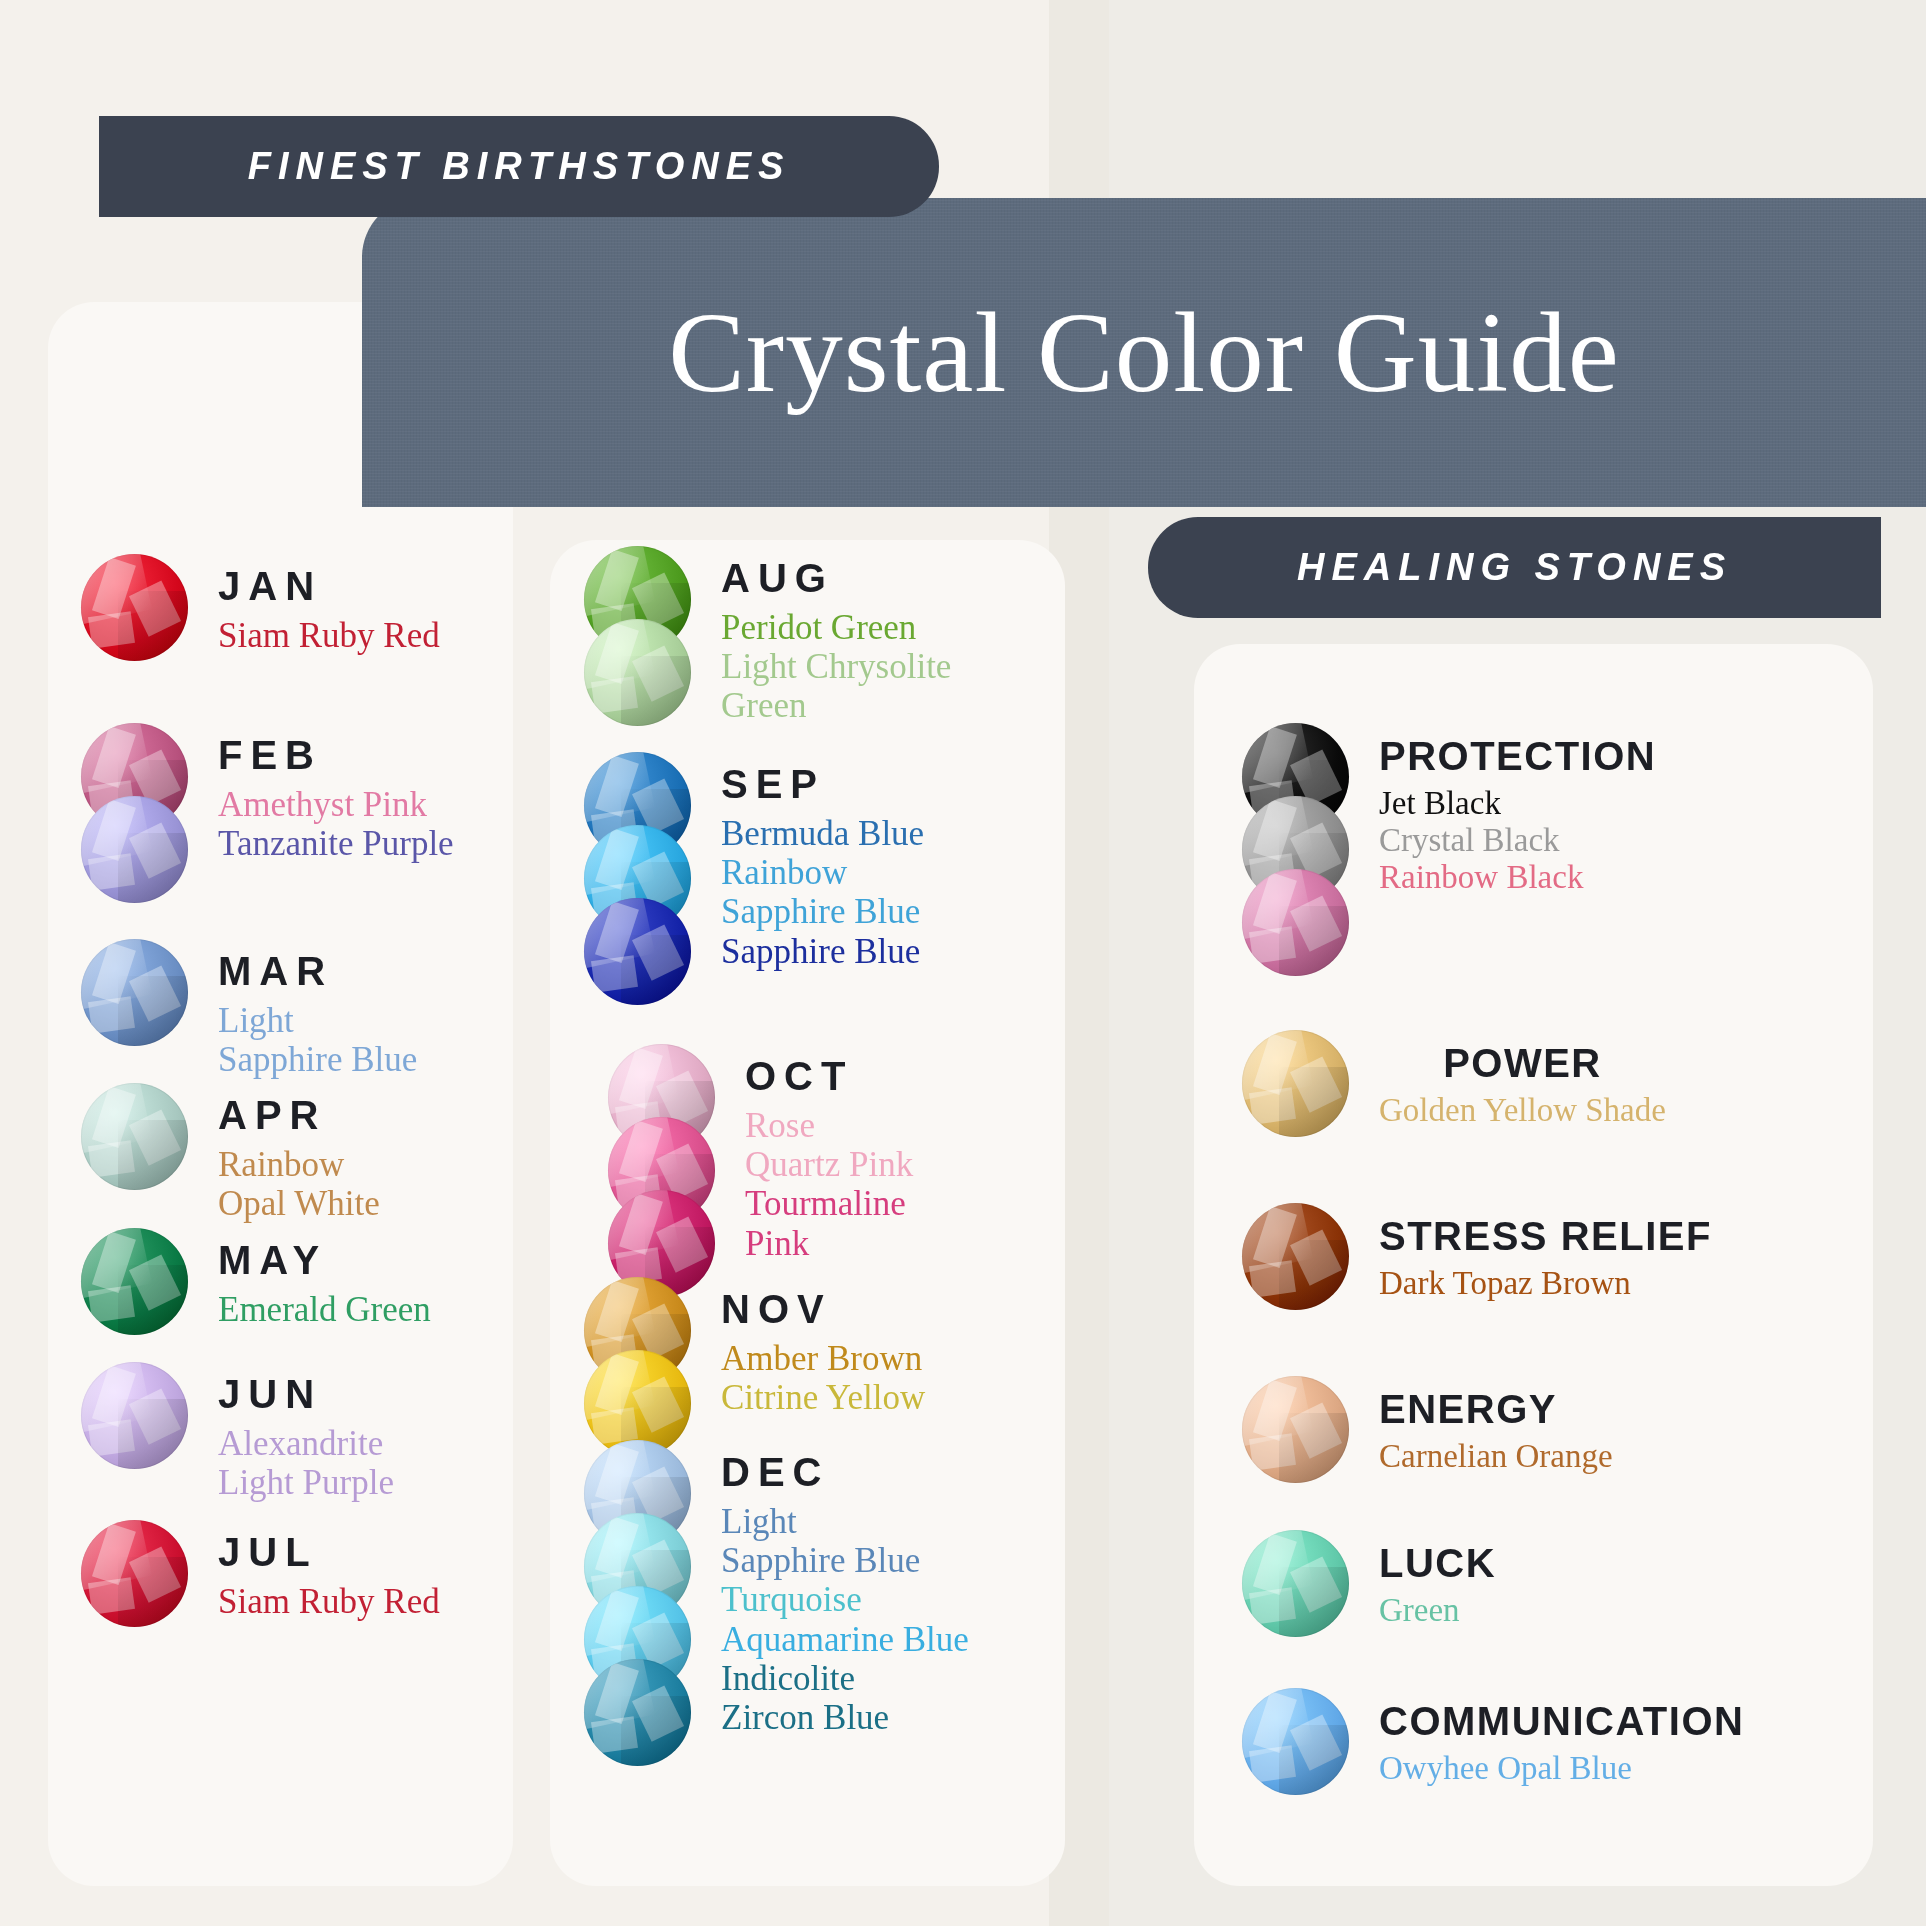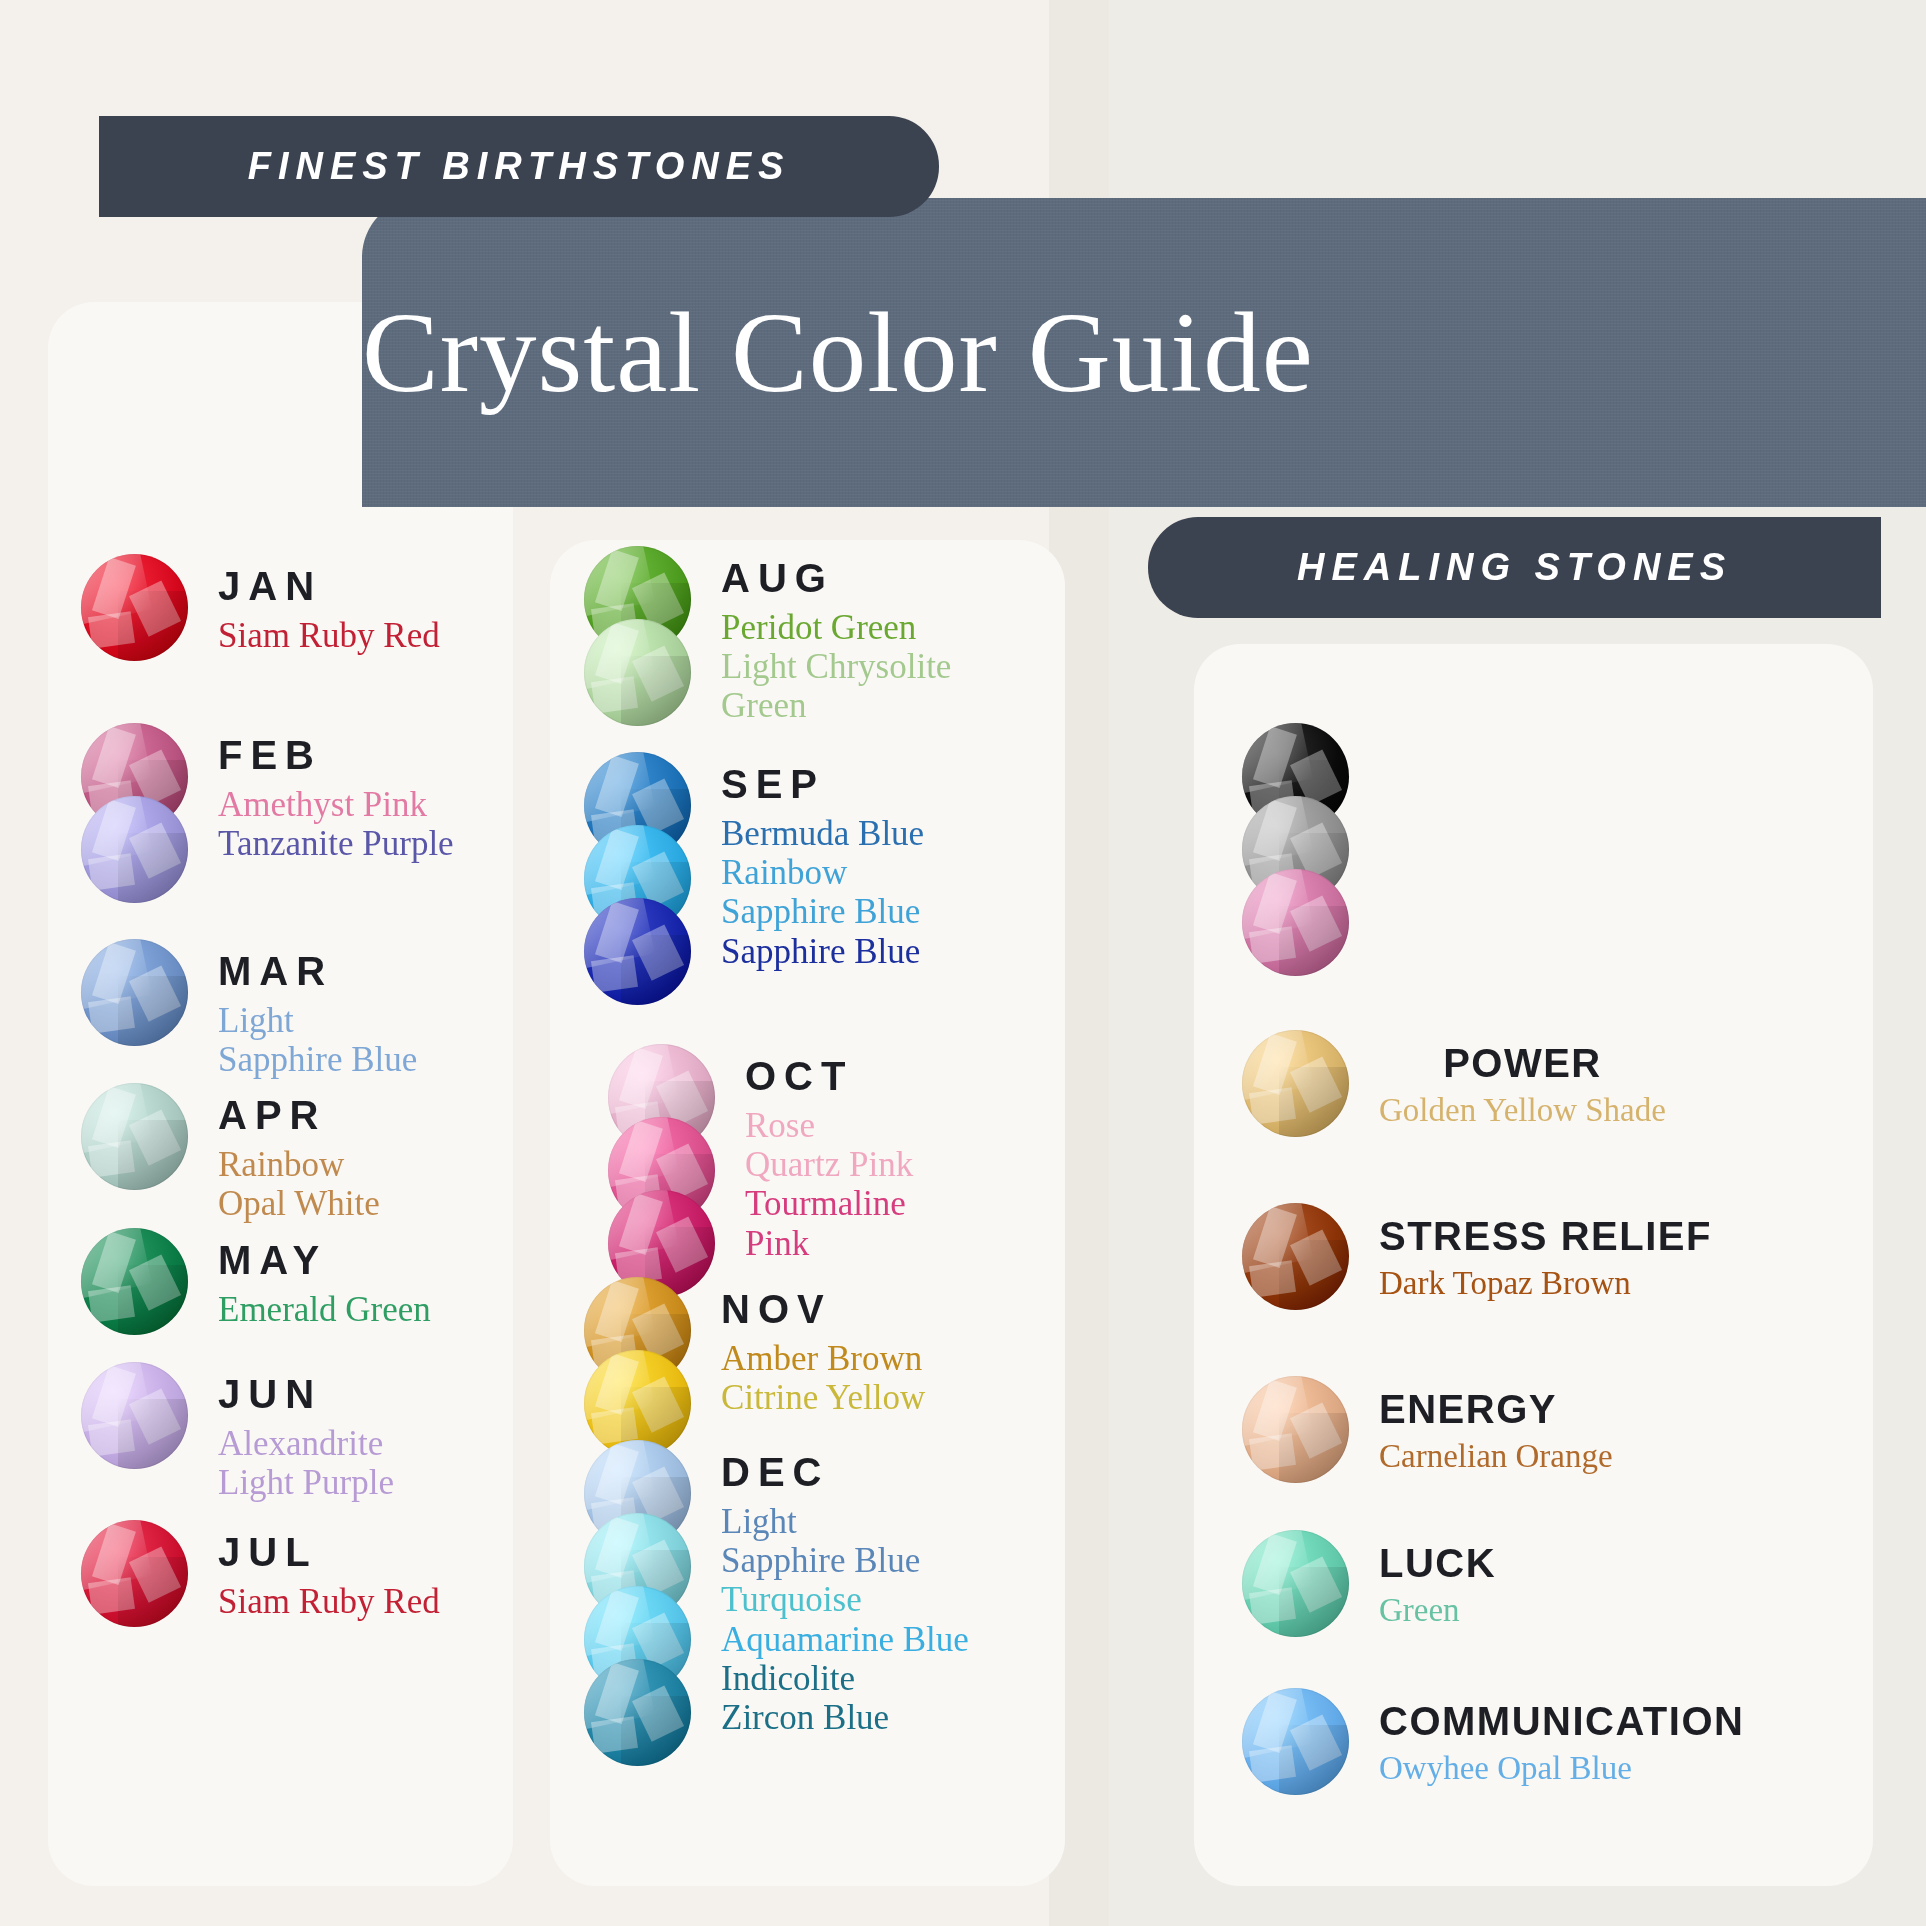--- a/index.html
+++ b/index.html
@@ -75,20 +75,21 @@
     inset: 0;
     background-image:
       repeating-linear-gradient(0deg, rgba(255,255,255,0.035) 0 1px, transparent 1px 3px),
       repeating-linear-gradient(90deg, rgba(0,0,0,0.03) 0 1px, transparent 1px 3px);
     pointer-events: none;
   }
   .header-title {
     position: absolute;
     left: 0; right: 0; top: 50%;
     transform: translateY(-50%);
+    text-align: center;
     color: #ffffff;
     font-family: "Liberation Serif", serif;
     font-size: 115px;
     letter-spacing: 1px;
     z-index: 2;
   }
 
   
   .panel {
     position: absolute;
@@ -433,20 +434,26 @@
           <div class="shard s1"></div>
           <div class="shard s2"></div>
           <div class="shard s3"></div>
         </div>
         <div class="gem" style="background: radial-gradient(circle at 32% 28%, rgb(239, 149, 196), rgb(201, 111, 158) 58%, rgb(167, 77, 124));">
           <div class="shard s1"></div>
           <div class="shard s2"></div>
           <div class="shard s3"></div>
         </div>
       </div>
+      <div class="rowtext">
+        <div class="heading-left">PROTECTION</div>
+        <div class="cname-sm" style="color: rgb(17, 17, 17);">Jet Black</div>
+        <div class="cname-sm" style="color: rgb(154, 154, 154);">Crystal Black</div>
+        <div class="cname-sm" style="color: rgb(227, 107, 133);">Rainbow Black</div>
+      </div>
     </div>
     <div class="row" style="left: 1242px; top: 1030px; width: 614px; text-align: center;">
       <div class="gems">
         <div class="gem" style="background: radial-gradient(circle at 32% 28%, rgb(254, 217, 144), rgb(216, 179, 106) 58%, rgb(182, 145, 72));">
           <div class="shard s1"></div>
           <div class="shard s2"></div>
           <div class="shard s3"></div>
         </div>
       </div>
       <div class="rowtext">

